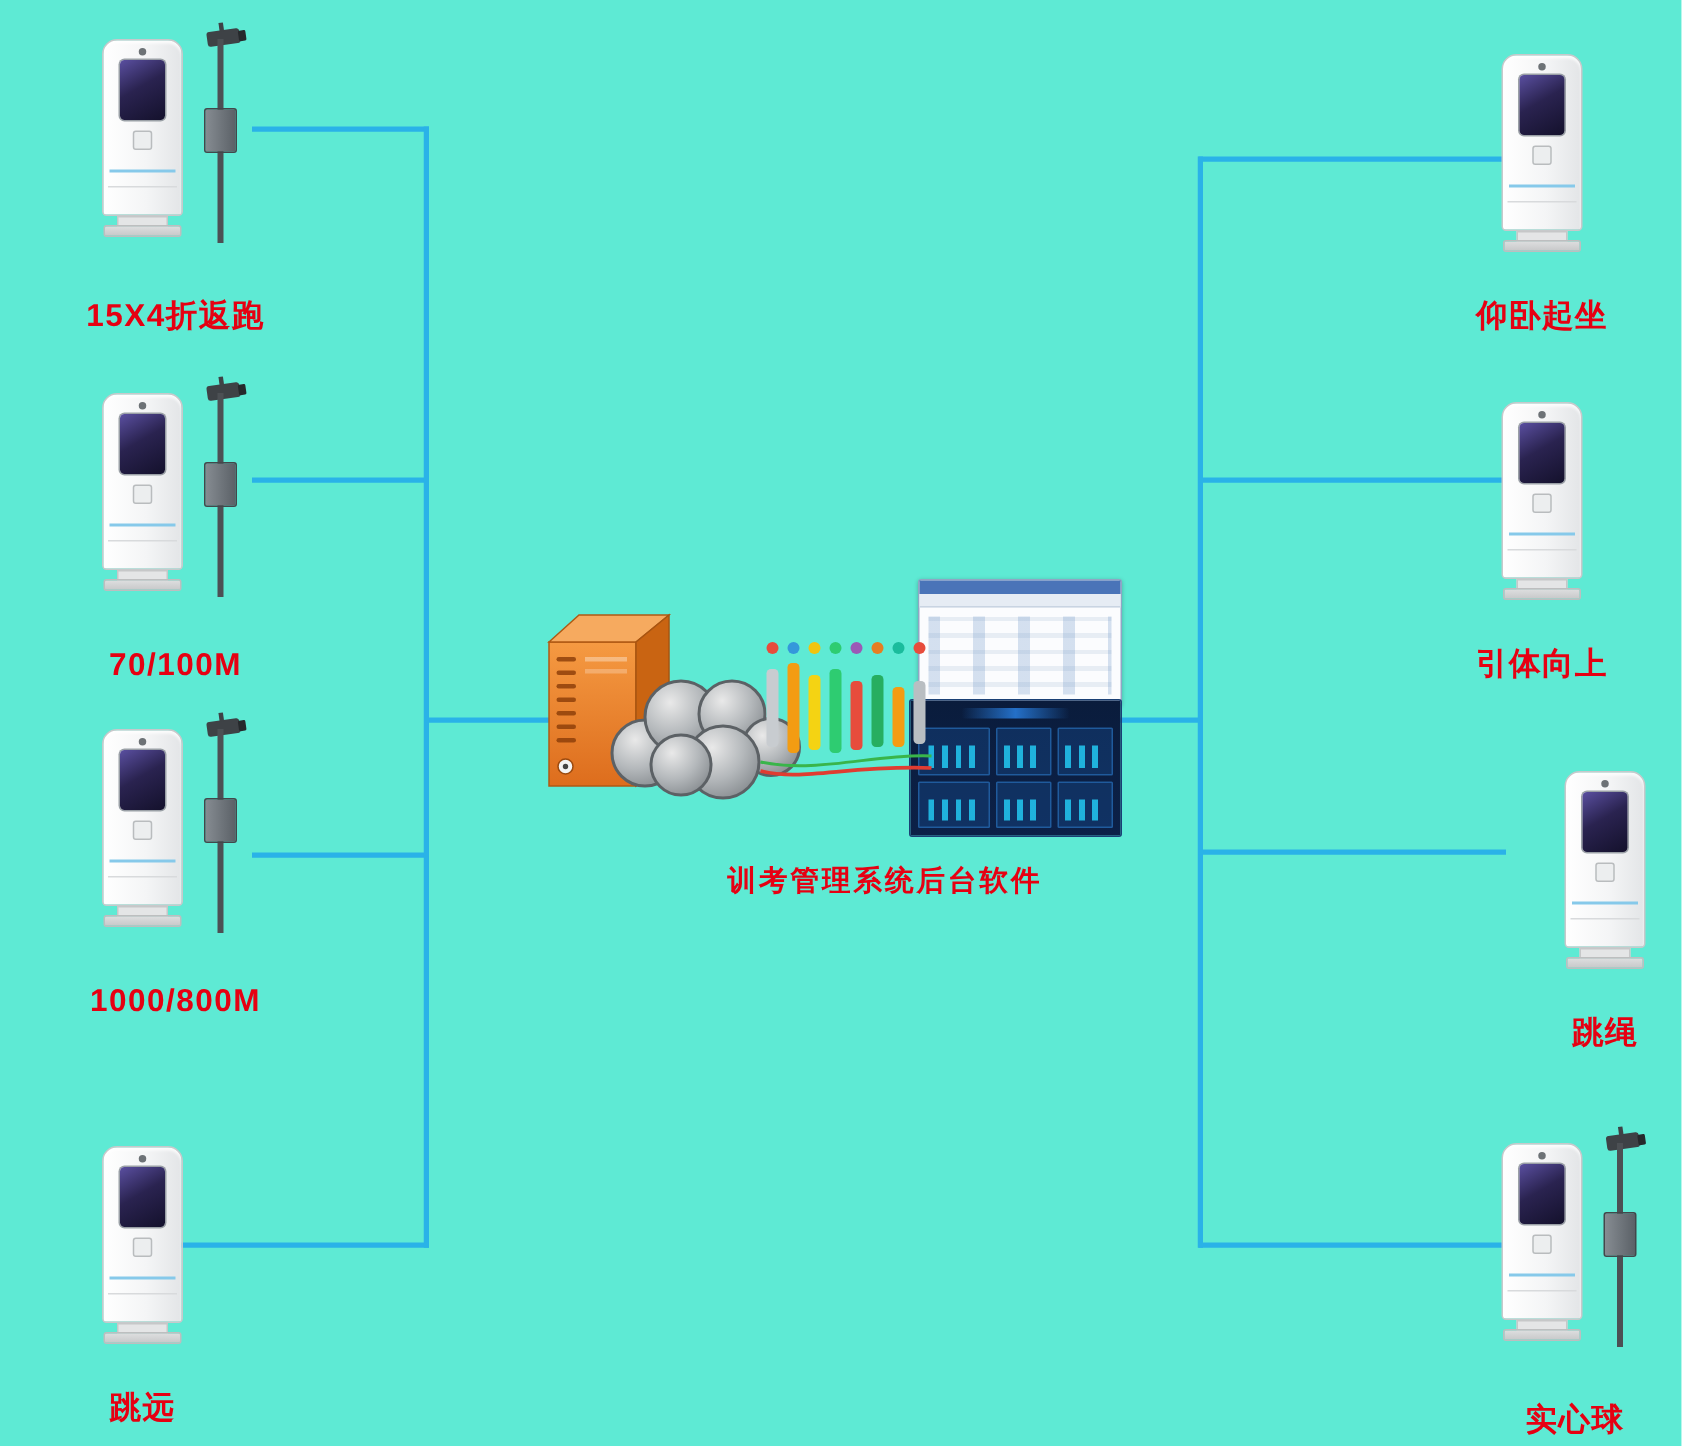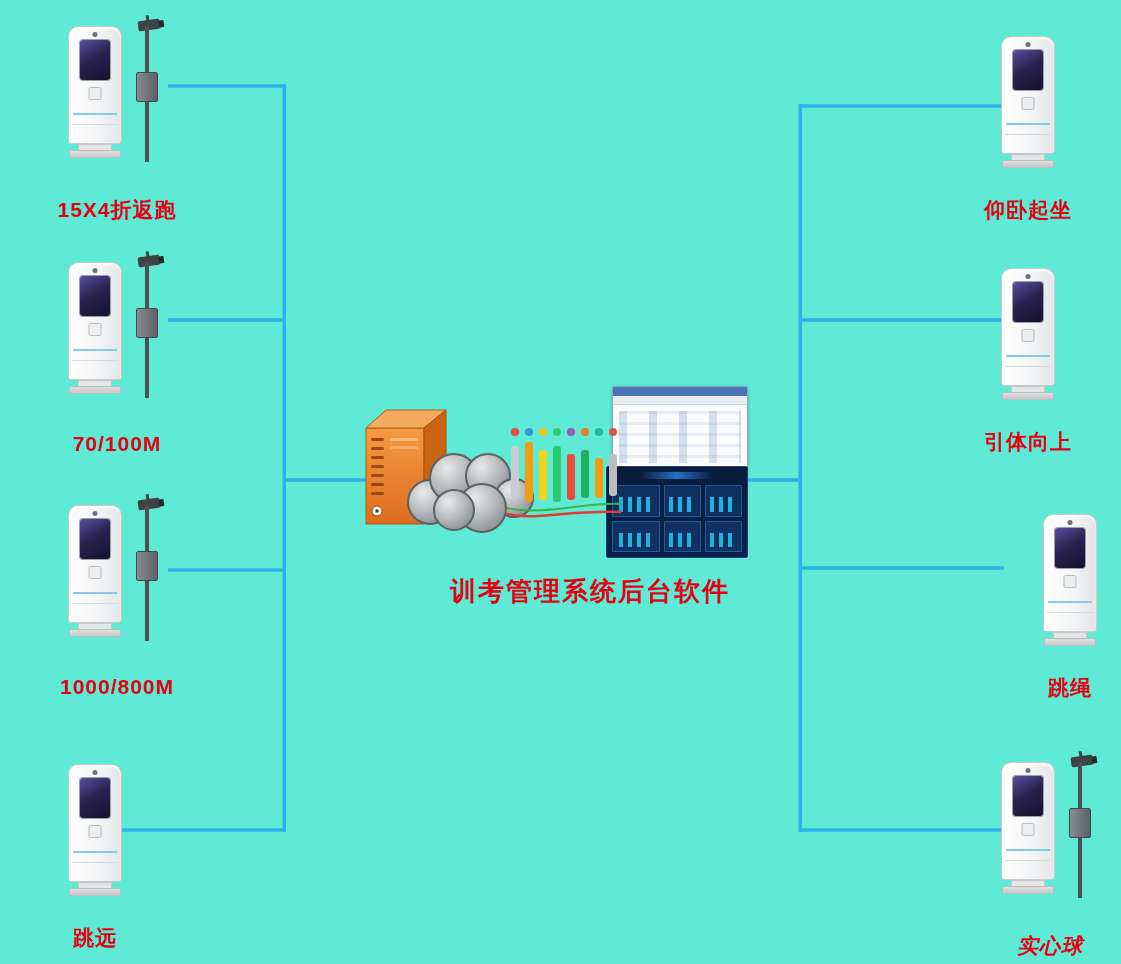--- a/index.html
+++ b/index.html
@@ -74,21 +74,21 @@
   .ds-cell{
     background:rgba(23,72,134,.45);border:1px solid rgba(45,125,205,.55);border-radius:1px;position:relative;overflow:hidden;
   }
   .ds-cell::after{
     content:'';position:absolute;left:12%;bottom:12%;width:76%;height:50%;opacity:.85;
     background:repeating-linear-gradient(90deg,#22c9f2 0 4px,transparent 4px 9px);
   }
   
   .title{
     position:absolute;left:438px;top:574px;width:304px;text-align:center;z-index:3;
-    color:var(--label,#e60012);font-size:26px;font-weight:bold;letter-spacing:2px;white-space:nowrap;
+    color:var(--label,#e60012);font-size:19px;font-weight:bold;letter-spacing:2px;white-space:nowrap;
   }
 </style>
 </head>
 <body>
 
 <div class="stage">
 
   <svg class="wires" width="1121" height="964" viewBox="0 0 1121 964">
     <path class="wire" d="M168 86 H286"></path>
     <path class="wire" d="M168 320 H286"></path>
@@ -139,21 +139,21 @@
       </div>
       <div class="pole">
         <span class="pole-cam"></span>
         <span class="pole-mast"></span>
         <span class="pole-box"></span>
       </div>
     </div>
     <div class="station-label">70/100M</div>
   </div>
 
-  <div class="station" style="left:47px;top:505px;align-items:center;">
+  <div class="station" style="left:47px;top:486px;align-items:center;">
     <div class="device">
       <div class="kiosk">
         <div class="kiosk-body">
           <span class="cam-dot"></span>
           <span class="kscreen"></span>
           <span class="kscan"></span>
           <span class="kline"></span>
         </div>
         <div class="kiosk-neck"></div>
         <div class="kiosk-base"></div>
@@ -224,21 +224,21 @@
           <span class="kscan"></span>
           <span class="kline"></span>
         </div>
         <div class="kiosk-neck"></div>
         <div class="kiosk-base"></div>
       </div>
     </div>
     <div class="station-label">跳绳</div>
   </div>
 
-  <div class="station" style="left:980px;top:762px;font-style:italic;">
+  <div class="station" style="left:980px;top:762px;">
     <div class="device">
       <div class="kiosk">
         <div class="kiosk-body">
           <span class="cam-dot"></span>
           <span class="kscreen"></span>
           <span class="kscan"></span>
           <span class="kline"></span>
         </div>
         <div class="kiosk-neck"></div>
         <div class="kiosk-base"></div>

